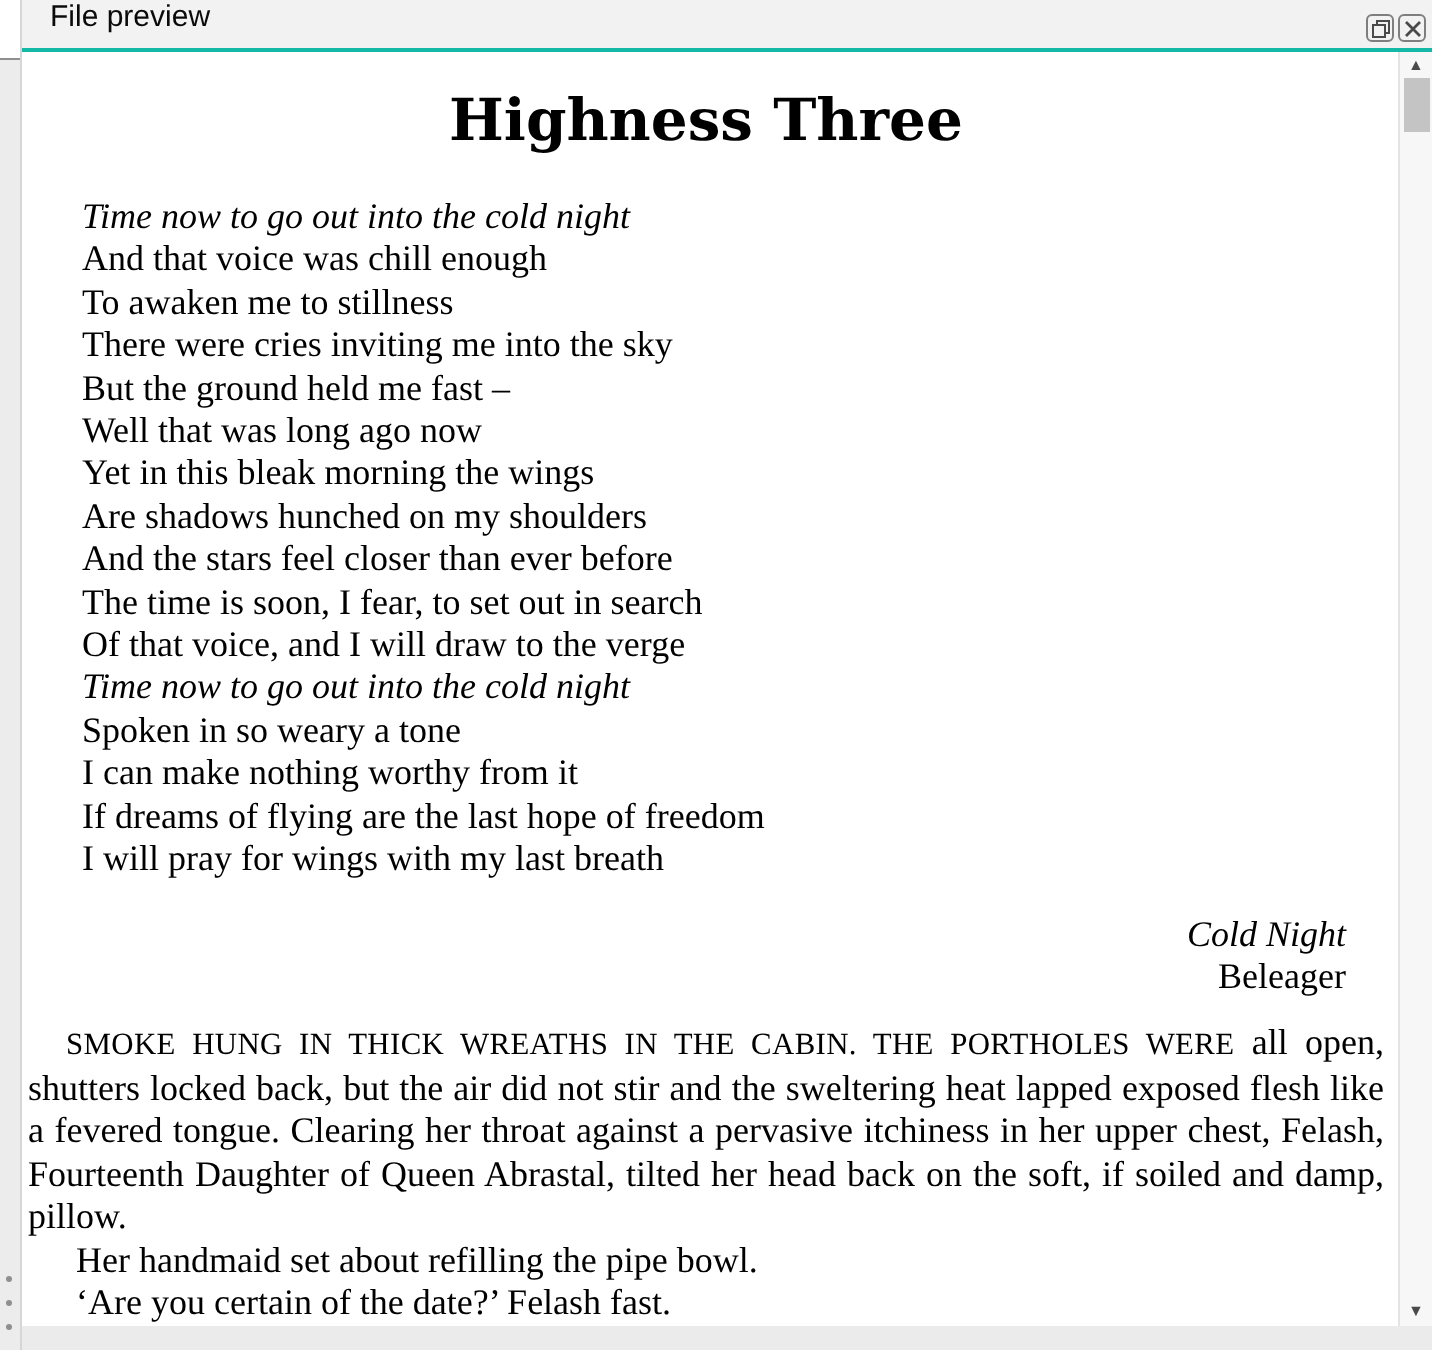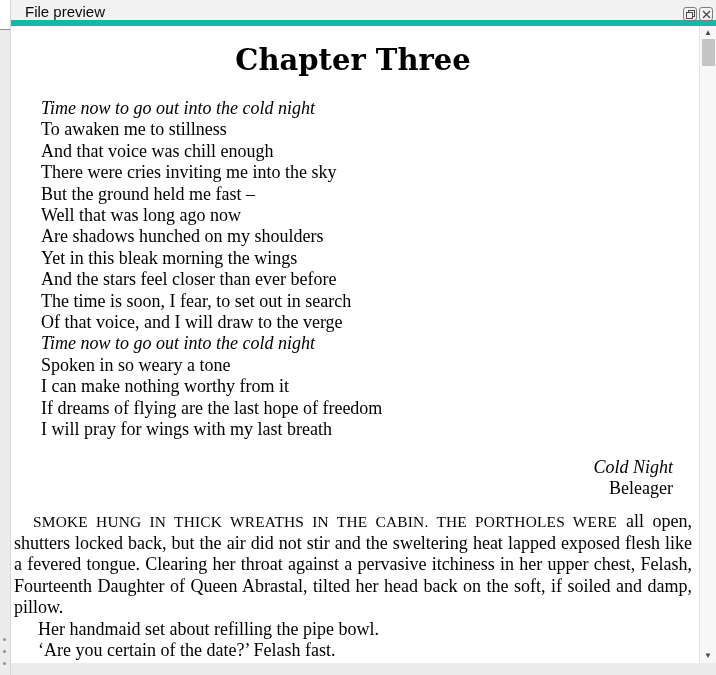--- a/index.html
+++ b/index.html
@@ -8,21 +8,21 @@
 
   
   .splitter { position:absolute; left:0; top:0; width:11px; height:675px; background:#ececec; }
   .splitter .top-block { position:absolute; left:0; top:0; width:10px; height:30px; background:#ffffff; border-bottom:1px solid #8f8f8f; }
   .splitter .vline { position:absolute; right:0; top:0; width:1px; height:675px; background:#d6d6d6; }
   .grip { position:absolute; left:3px; top:638px; display:flex; flex-direction:column; gap:9px; }
   .grip .dot { width:3px; height:3px; border-radius:50%; background:#8f8f8f; }
 
   
   .panel { position:absolute; left:11px; top:0; width:705px; height:663px; display:flex; flex-direction:column; background:#ffffff; }
-  .titlebar { height:26px; flex:0 0 26px; background:#f2f2f2; border-bottom:6px solid #14b8a6; display:flex; align-items:flex-end; padding-left:14px; position:relative; }
+  .titlebar { height:26px; flex:0 0 26px; background:#f2f2f2; border-bottom:2px solid #14b8a6; display:flex; align-items:flex-start; padding-left:14px; position:relative; }
   .title-label { font-size:15px; color:#0a0a0a; }
   .tb-buttons { position:absolute; right:3px; top:7px; display:flex; gap:2px; }
   .tb-btn { width:14px; height:14px; border:1px solid #7e7e7e; border-radius:3px; background:transparent; display:flex; align-items:center; justify-content:center; padding:0; cursor:pointer; }
 
   
   .content { position:relative; flex:1; background:#ffffff; overflow:hidden; }
   .page { position:absolute; left:3px; top:0; right:24px; bottom:0; color:#000;
           font-family:"Liberation Serif", serif; }
   .chapter-title { text-align:center; font-family:"DejaVu Serif", serif; font-weight:bold;
                    font-size:29px; line-height:35px; margin-top:17px; }
@@ -72,31 +72,31 @@
           <svg width="9" height="9" viewBox="0 0 9 9">
             <path d="M1 1 L8 8 M8 1 L1 8" stroke="#4a4a4a" stroke-width="1.4"></path>
           </svg>
         </span>
       </button>
     </span>
   </div>
 
   <div class="content">
     <div class="page">
-      <div class="chapter-title">Chapter Three</div>
+      <div class="chapter-title">Highness Three</div>
 
       <div class="poem">
         <div class="poem-line italic">Time now to go out into the cold night</div>
+        <div class="poem-line">And that voice was chill enough</div>
         <div class="poem-line">To awaken me to stillness</div>
-        <div class="poem-line">And that voice was chill enough</div>
         <div class="poem-line">There were cries inviting me into the sky</div>
         <div class="poem-line">But the ground held me fast –</div>
         <div class="poem-line">Well that was long ago now</div>
+        <div class="poem-line">Yet in this bleak morning the wings</div>
         <div class="poem-line">Are shadows hunched on my shoulders</div>
-        <div class="poem-line">Yet in this bleak morning the wings</div>
         <div class="poem-line">And the stars feel closer than ever before</div>
         <div class="poem-line">The time is soon, I fear, to set out in search</div>
         <div class="poem-line">Of that voice, and I will draw to the verge</div>
         <div class="poem-line italic">Time now to go out into the cold night</div>
         <div class="poem-line">Spoken in so weary a tone</div>
         <div class="poem-line">I can make nothing worthy from it</div>
         <div class="poem-line">If dreams of flying are the last hope of freedom</div>
         <div class="poem-line">I will pray for wings with my last breath</div>
       </div>
 

